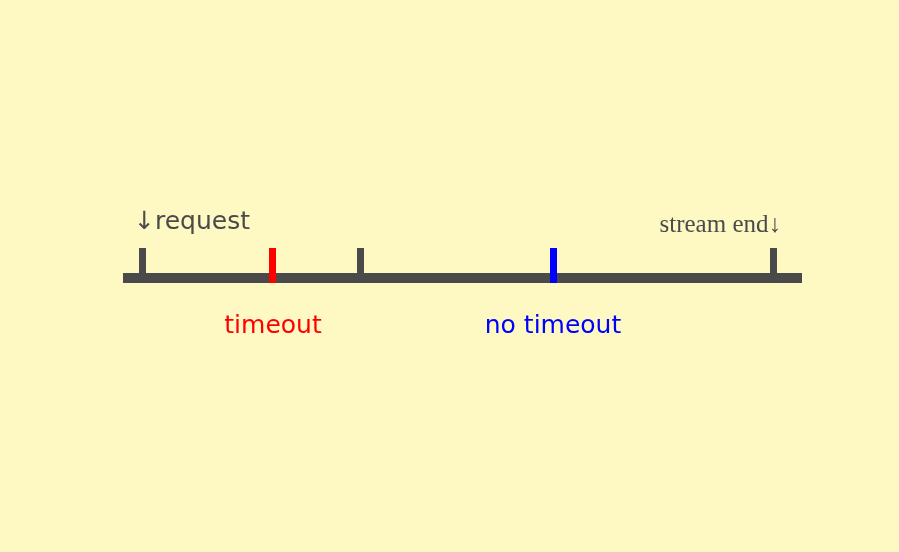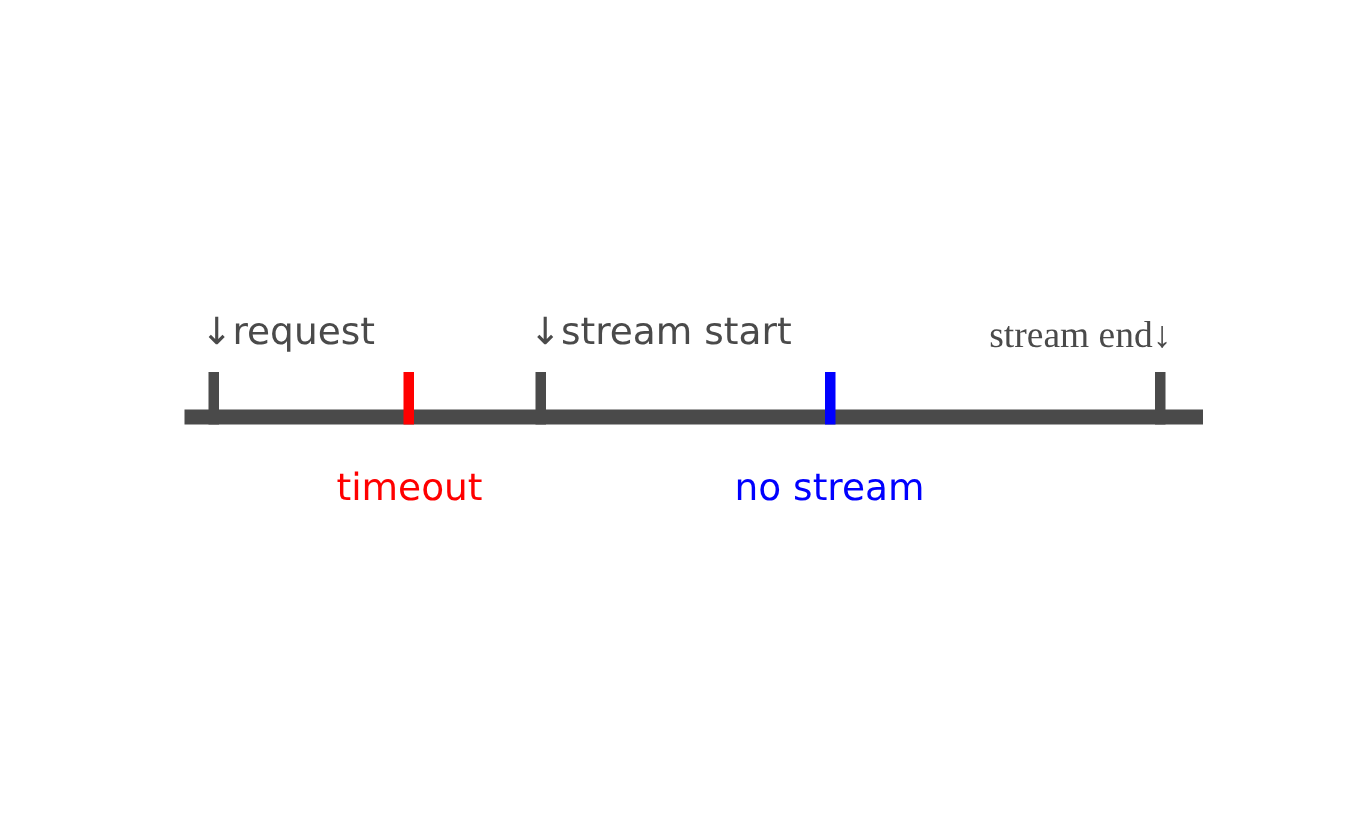--- a/index.html
+++ b/index.html
@@ -10,21 +10,21 @@
     width: 899px;
     height: 552px;
     background: #ebebeb;
     font-family: "DejaVu Sans", "Liberation Sans", sans-serif;
     overflow: hidden;
   }
   .stage {
     position: relative;
     width: 899px;
     height: 552px;
-    background: #ffffff;
+    background: #fef9c3;
   }
   .axis-line {
     position: absolute;
     left: 123px;
     top: 273px;
     width: 679px;
     height: 10px;
     background: #4a4a4a;
   }
   .tick {
@@ -62,33 +62,32 @@
   .lbl-timeout    { left: 273px; color: #ff0000; }
   .lbl-no-timeout { left: 553px; color: #0000ff; }
 </style>
 </head>
 <body>
 
 <div class="stage">
 
   <div class="evt-label lbl-request">↓request</div>
 
-  <div class="evt-label lbl-stream-start">↓stream start</div>
 
   <div class="evt-label lbl-stream-end">stream end↓</div>
 
   <div class="axis-line"></div>
 
   <div class="tick gray tick-request"></div>
 
   <div class="tick red tick-timeout"></div>
 
   <div class="tick gray tick-stream-start"></div>
 
   <div class="tick blue tick-no-timeout"></div>
 
   <div class="tick gray tick-stream-end"></div>
 
   <div class="phase-label lbl-timeout">timeout</div>
 
-  <div class="phase-label lbl-no-timeout">no stream</div>
+  <div class="phase-label lbl-no-timeout">no timeout</div>
 
 </div>
 
 </body></html>

